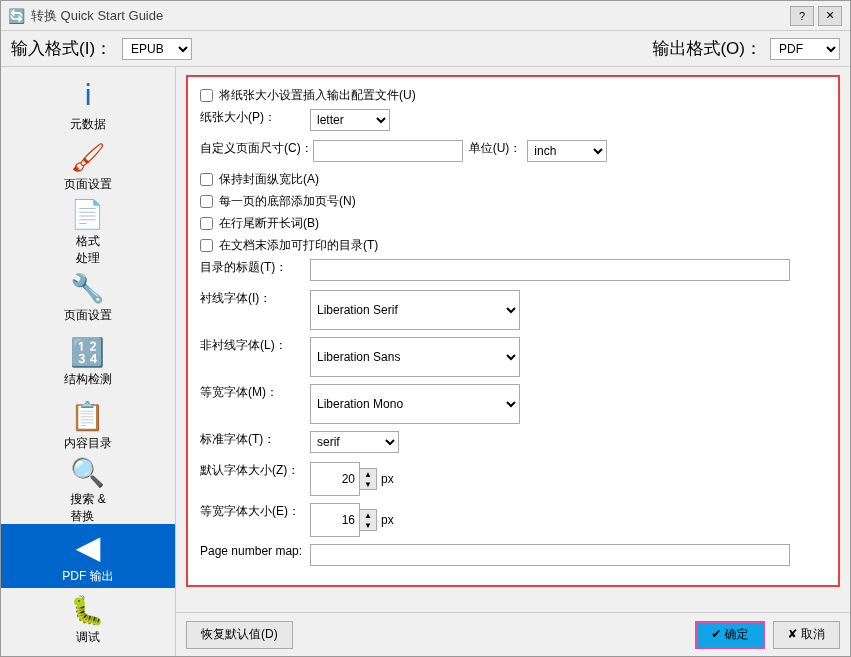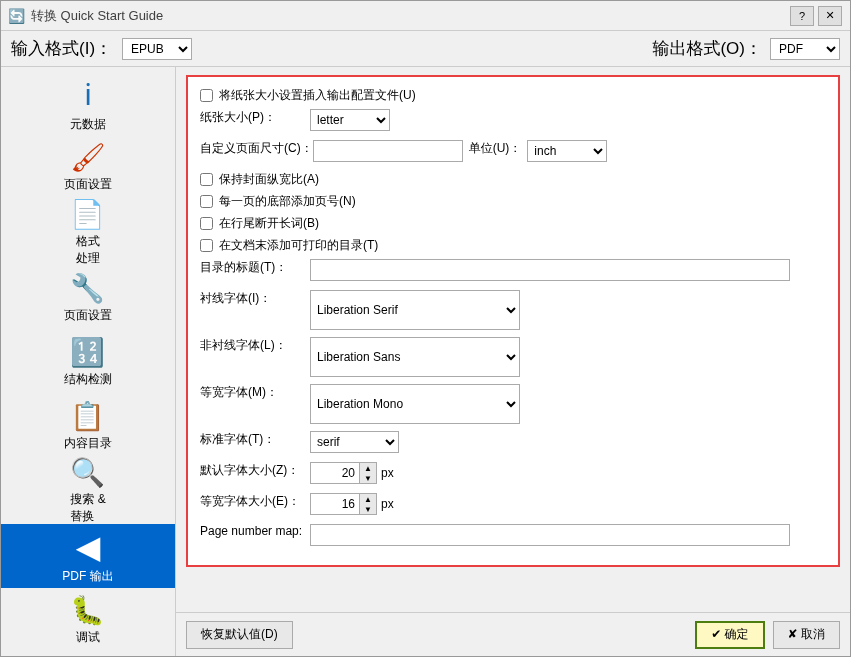--- a/index.html
+++ b/index.html
@@ -184,21 +184,21 @@
     .unit-label {
       font-size: 12px;
       margin: 0 6px;
     }
     .spinner-group {
       display: flex;
       align-items: center;
     }
     .spinner-input {
       width: 50px;
-      height: 22px;
+      height: 34px;
       border: 1px solid #aaa;
       background: white;
       font-size: 12px;
       padding: 0 4px;
       text-align: right;
     }
     .spinner-btns {
       display: flex;
       flex-direction: column;
       height: 22px;
@@ -251,22 +251,22 @@
       padding: 0 14px;
       border: 1px solid #aaa;
       background: #e8e8e8;
       font-size: 12px;
       cursor: pointer;
       display: flex;
       align-items: center;
       gap: 4px;
     }
     .footer-btn.primary {
-      border: 2px solid #4d7c0f;
-      background: #fef9c3;
+      border: 2px solid #ec4899;
+      background: #0ea5e9;
     }
     .footer-btn.cancel {
       background: #e8e8e8;
     }
     .footer-right {
       margin-left: auto;
       display: flex;
       gap: 8px;
     }
 

